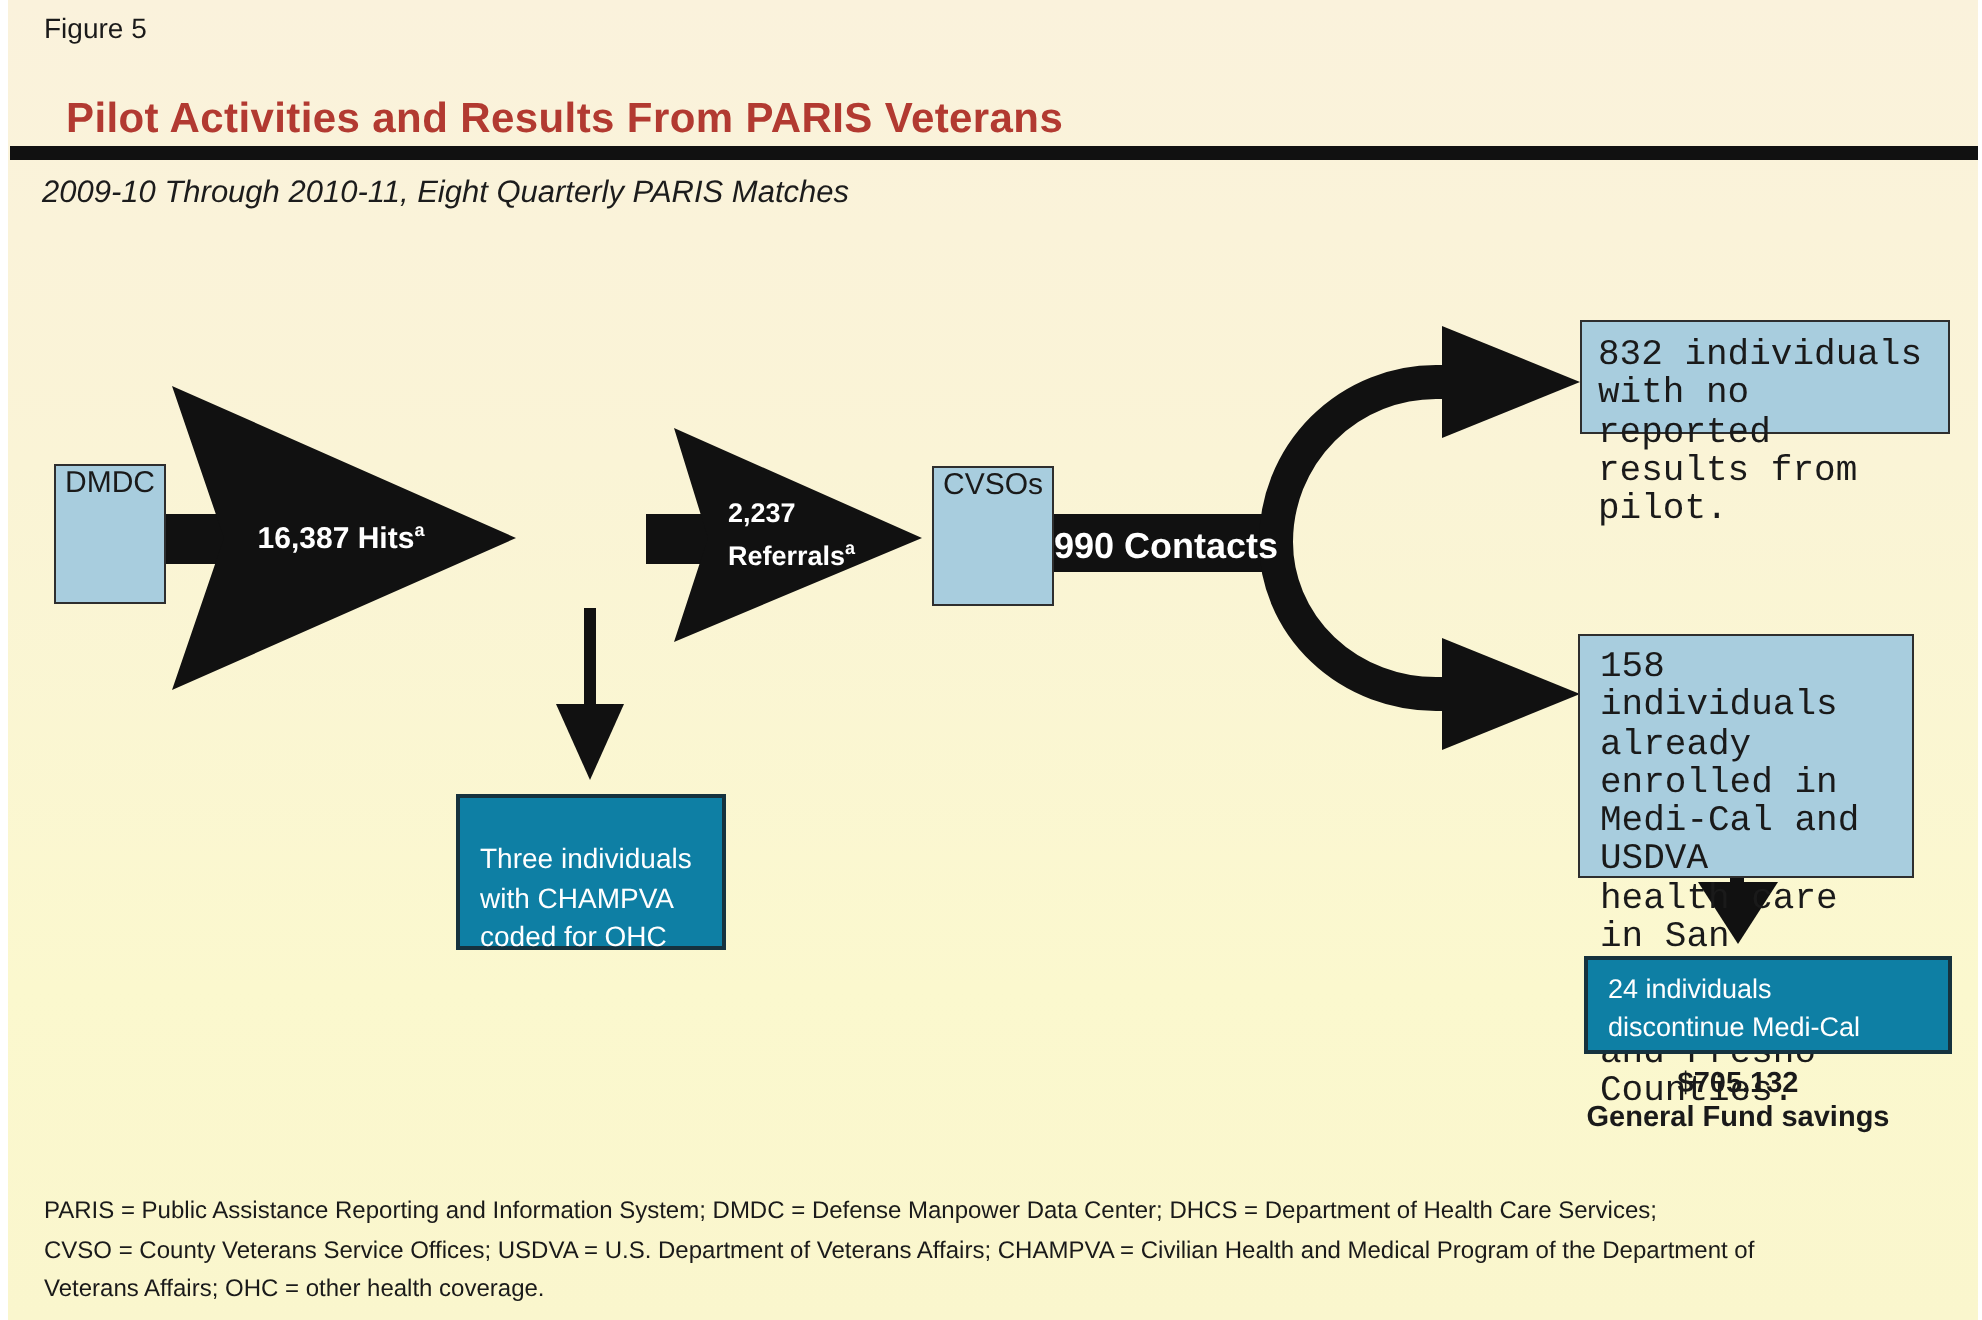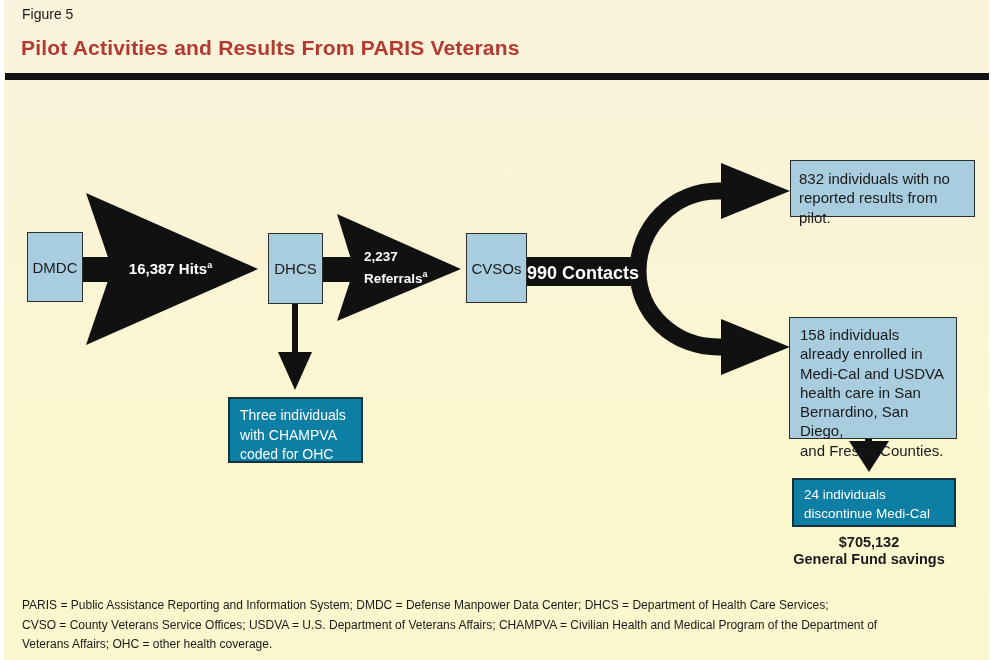--- a/index.html
+++ b/index.html
@@ -12,57 +12,58 @@
   }
   .fig-bg{
     position:absolute;left:4px;top:0;width:985px;height:660px;
     background:linear-gradient(180deg,#faf2dc 0%,#faf4d6 35%,#fbf8ce 75%,#faf6cd 100%);
   }
   .fig-label{
     position:absolute;left:22px;top:6px;
     font-size:14px;font-weight:normal;color:#1a1a1a;
   }
   .fig-title{
-    position:absolute;left:21px;top:36px;margin:0;
+    position:absolute;left:21px;top:36px;margin:12px;
     font-size:21px;font-weight:bold;color:#b23a31;letter-spacing:.2px;
     white-space:nowrap;
   }
   .rule{
     position:absolute;left:5px;top:73px;width:984px;height:7px;background:#111111;
   }
   .fig-subtitle{
     position:absolute;left:21px;top:88px;
     font-size:15.5px;font-style:italic;font-weight:500;color:#1c1c1c;
     white-space:nowrap;
   }
   svg.arrows{position:absolute;left:0;top:0;}
   .box-blue{
     position:absolute;background:#a8cdde;border:1.5px solid #2e2e2e;
     box-sizing:border-box;color:#1a1a1a;
   }
-  .node{display:flex;align-items:center;justify-content:center;font-size:15px;}
-  .txt-box{font-size:15px;line-height:19.3px;white-space:pre-line;}
+  .node{display:flex;justify-content:center;font-size:15px;}
+  .txt-box{font-size:18px;line-height:19.3px;white-space:pre-line;font-family:Liberation Mono, monospace;}
   .box-teal{
     position:absolute;background:#0e7fa4;border:2px solid #16323e;
     box-sizing:border-box;color:#ffffff;white-space:pre-line;
   }
   .arrow-label{position:absolute;color:#ffffff;font-weight:bold;white-space:nowrap;}
   .arrow-label sup,.fn-sup{font-size:9px;}
   .savings{position:absolute;font-weight:bold;color:#1a1a1a;text-align:center;white-space:pre-line;}
   .footnote{position:absolute;color:#1a1a1a;font-size:12px;line-height:19.5px;}
 </style>
 </head>
 <body>
 
 <div class="page">
   <div class="fig-bg"></div>
 
   <div class="fig-label">Figure 5</div>
   <h1 class="fig-title">Pilot Activities and Results From PARIS Veterans</h1>
   <div class="rule"></div>
+  <div class="fig-subtitle">2009-10 Through 2010-11, Eight Quarterly PARIS Matches</div>
 
   <svg class="arrows" width="991" height="660" viewBox="0 0 991 660">
 
     <g>
       <rect x="83" y="257" width="31" height="25" fill="#111111"></rect>
       <polygon points="86,193 258,269 86,345 112,269" fill="#111111"></polygon>
     </g>
 
     <g>
       <rect x="323" y="257" width="34" height="25" fill="#111111"></rect>
@@ -88,48 +89,45 @@
 
     <g>
       <rect x="865" y="423" width="7" height="23" fill="#111111"></rect>
       <polygon points="849,441 889,441 869,472" fill="#111111"></polygon>
     </g>
   </svg>
 
   <div class="box-blue node" style="left:27px;top:232px;width:56px;height:70px;">
     <span>DMDC</span>
   </div>
-  <div class="box-blue node" style="left:268px;top:233px;width:55px;height:71px;">
-    <span>DHCS</span>
-  </div>
   <div class="box-blue node" style="left:466px;top:233px;width:61px;height:70px;">
     <span>CVSOs</span>
   </div>
 
   <div class="arrow-label" style="left:108px;top:260px;width:125px;text-align:center;font-size:15px;"><span>16,387 Hits</span><sup>a</sup></div>
   <div class="arrow-label" style="left:364px;top:248px;font-size:13.5px;line-height:17.5px;">
     <div>2,237</div>
     <div><span>Referrals</span><sup>a</sup></div>
   </div>
   <div class="arrow-label" style="left:527px;top:263px;width:111px;text-align:center;font-size:18px;">990 Contacts</div>
 
   <div class="box-blue txt-box" style="left:790px;top:160px;width:185px;height:57px;padding:8px 8px;">832 individuals with no
 reported results from pilot.</div>
   <div class="box-blue txt-box" style="left:789px;top:317px;width:168px;height:122px;padding:7px 10px;">158 individuals
 already enrolled in
 Medi-Cal and USDVA
 health care in San
 Bernardino, San Diego,
 and Fresno Counties.</div>
 
-  <div class="box-teal" style="left:228px;top:397px;width:135px;height:66px;padding:7px 10px;font-size:14px;line-height:19.5px;">Three individuals
+  <div class="box-teal" style="left:228px;top:397px;width:135px;height:78px;padding:21px 10px;font-size:14px;line-height:19.5px;">Three individuals
 with CHAMPVA
 coded for OHC</div>
 
-  <div class="box-teal" style="left:792px;top:478px;width:164px;height:49px;padding:6px 10px;font-size:13.5px;line-height:18.5px;">24 individuals
+  <div class="box-teal" style="left:792px;top:478px;width:184px;height:49px;padding:6px 10px;font-size:13.5px;line-height:18.5px;">24 individuals
 discontinue Medi-Cal</div>
   <div class="savings" style="left:780px;top:534px;width:178px;font-size:14.5px;line-height:17px;">$705,132
 General Fund savings</div>
 
   <div class="footnote" style="left:22px;top:596px;white-space:pre-line;">PARIS = Public Assistance Reporting and Information System; DMDC = Defense Manpower Data Center; DHCS = Department of Health Care Services;
 CVSO = County Veterans Service Offices; USDVA = U.S. Department of Veterans Affairs; CHAMPVA = Civilian Health and Medical Program of the Department of
 Veterans Affairs; OHC = other health coverage.</div>
 </div>
 
 </body></html>

